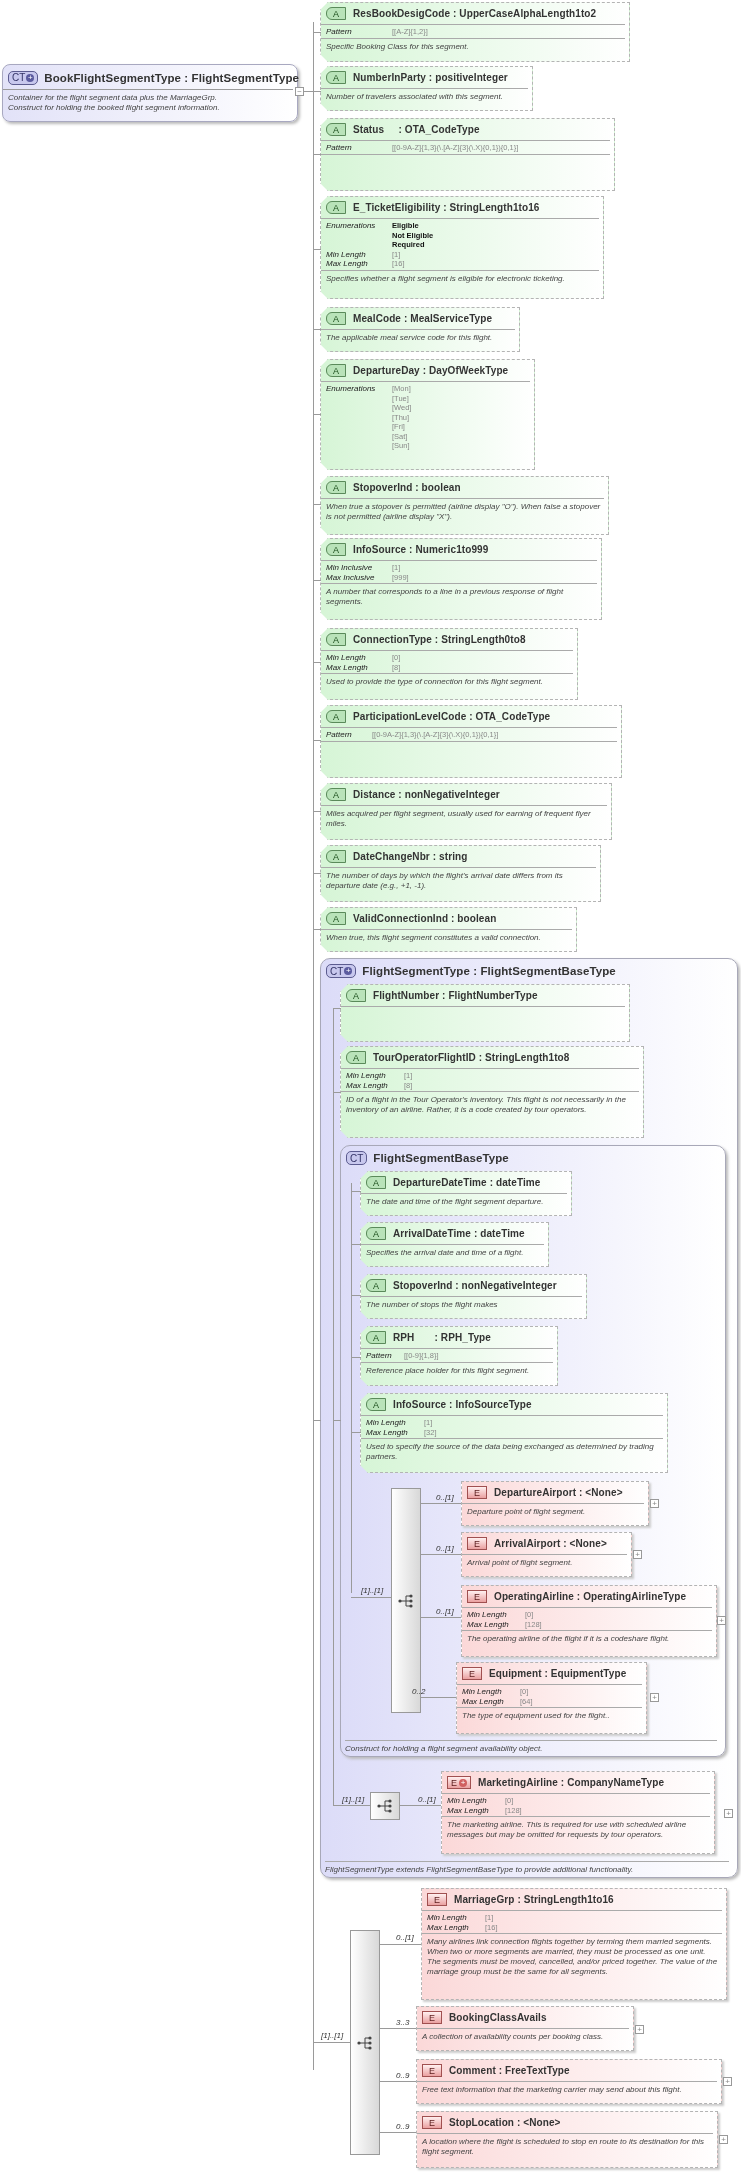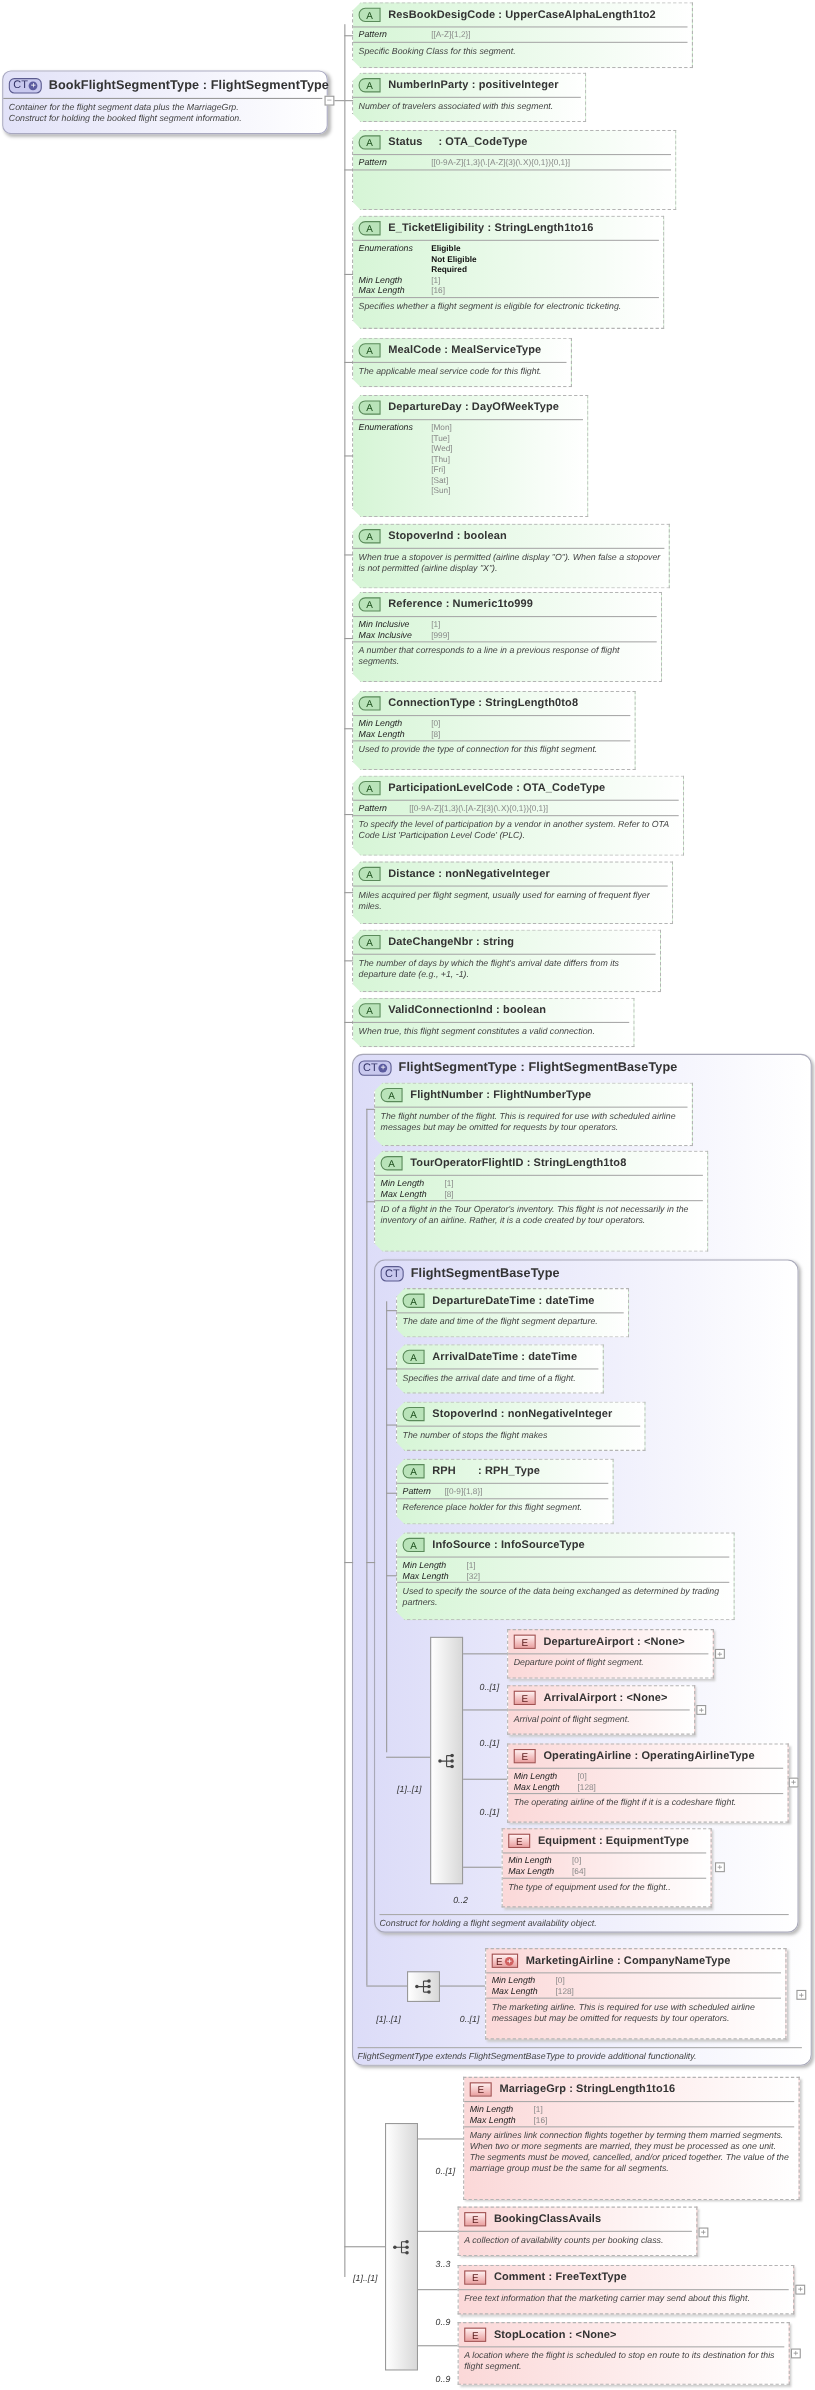--- a/index.html
+++ b/index.html
@@ -69,21 +69,21 @@
     min-width: 20px; height: 13px; border: 1px solid #a05050; padding: 0 3px;
     background: linear-gradient(#fff0f0, #eaa0a0); font-size: 9px; color: #5a1c1c; margin-right: 7px;
   }
   .e-badge .plus { display: inline-block; width: 8px; height: 8px; border-radius: 50%; background: #d06060; color: #fff; font-size: 8px; line-height: 8px; text-align: center; margin-left: 2px; }
 
   .seq {
     position: absolute; width: 30px; border: 1px solid #999;
     background: linear-gradient(to right, #ffffff, #d8d8d8);
   }
   .seq-icon { position: absolute; left: 50%; top: 50%; transform: translate(-50%,-50%); width: 16px; height: 14px; }
-  .mult { position: absolute; font-size: 8px; font-style: italic; color: #333; margin-top: 36px; }
+  .mult { position: absolute; font-size: 8px; font-style: italic; color: #333; }
 </style>
 </head>
 <body>
 
 <div class="line" style="left:298px;top:91px;width:15px;height:1px;"></div>
 <div class="line" style="left:313px;top:22px;width:1px;height:2048px;"></div>
 
 <div class="root">
   <div class="hdr">
     <span class="ct-badge">
@@ -220,21 +220,21 @@
       <span class="a-badge">A</span>
       <span class="title">StopoverInd : boolean</span>
     </div>
   <div class="doc">When true a stopover is permitted (airline display "O").  When false a stopover is not permitted (airline display "X").</div>
 </div>
 <div class="line" style="left:313px;top:504px;width:8px;height:1px;"></div>
 
 <div class="attr" style="left:320px;top:538px;width:282px;height:82px;">
   <div class="hdr">
       <span class="a-badge">A</span>
-      <span class="title">Reference : Numeric1to999</span>
+      <span class="title">InfoSource : Numeric1to999</span>
     </div>
   <div class="props">
     <div class="prop-row">
         <span class="prop-k">Min Inclusive</span>
         <span class="prop-v">[1]</span>
       </div>
     <div class="prop-row">
         <span class="prop-k">Max Inclusive</span>
         <span class="prop-v">[999]</span>
       </div>
@@ -266,21 +266,20 @@
   <div class="hdr">
       <span class="a-badge">A</span>
       <span class="title">ParticipationLevelCode : OTA_CodeType</span>
     </div>
   <div class="props">
       <div class="prop-row">
         <span class="prop-k" style="width:46px;">Pattern</span>
         <span class="prop-v">[[0-9A-Z]{1,3}(\.[A-Z]{3}(\.X){0,1}){0,1}]</span>
       </div>
     </div>
-  <div class="doc">To specify the level of participation by a vendor in another system. Refer to OTA Code List 'Participation Level Code' (PLC).</div>
 </div>
 <div class="line" style="left:313px;top:740px;width:8px;height:1px;"></div>
 
 <div class="attr" style="left:320px;top:783px;width:292px;height:57px;">
   <div class="hdr">
       <span class="a-badge">A</span>
       <span class="title">Distance : nonNegativeInteger</span>
     </div>
   <div class="doc">Miles acquired per flight segment, usually used for earning of frequent flyer miles.</div>
 </div>
@@ -315,21 +314,20 @@
   <div class="ct-foot">FlightSegmentType extends FlightSegmentBaseType to provide additional functionality.</div>
 </div>
 <div class="line" style="left:313px;top:1420px;width:8px;height:1px;"></div>
 <div class="line" style="left:333px;top:1008px;width:1px;height:797px;"></div>
 
 <div class="attr" style="left:340px;top:984px;width:290px;height:58px;">
   <div class="hdr">
       <span class="a-badge">A</span>
       <span class="title">FlightNumber : FlightNumberType</span>
     </div>
-  <div class="doc">The flight number of the flight. This is required for use with scheduled airline messages but may be omitted for requests by tour operators.</div>
 </div>
 <div class="line" style="left:333px;top:1008px;width:8px;height:1px;"></div>
 
 <div class="attr" style="left:340px;top:1046px;width:304px;height:92px;">
   <div class="hdr">
       <span class="a-badge">A</span>
       <span class="title">TourOperatorFlightID : StringLength1to8</span>
     </div>
   <div class="props">
     <div class="prop-row">

